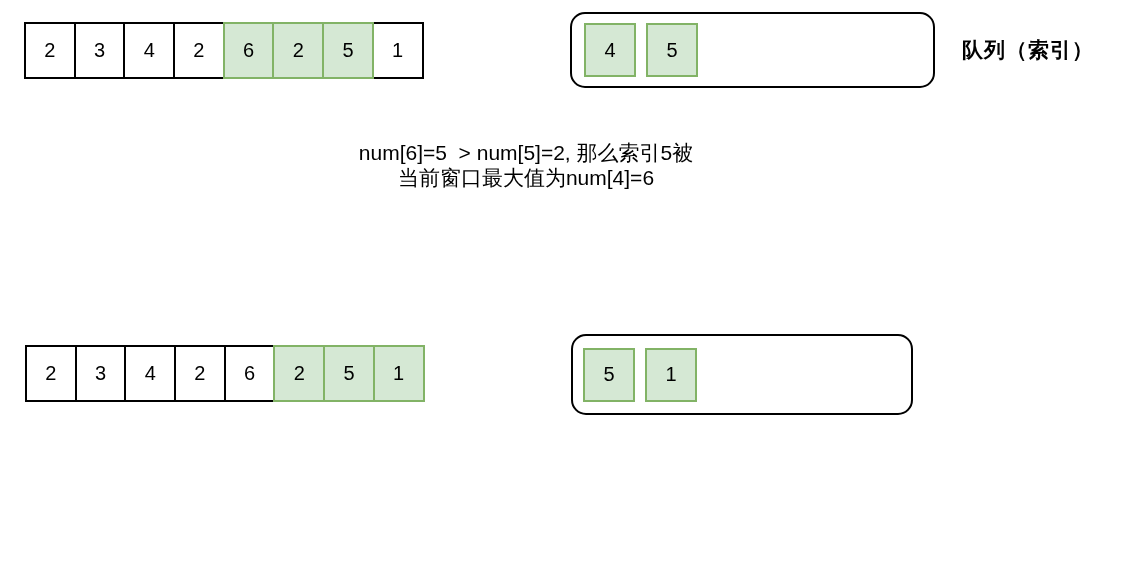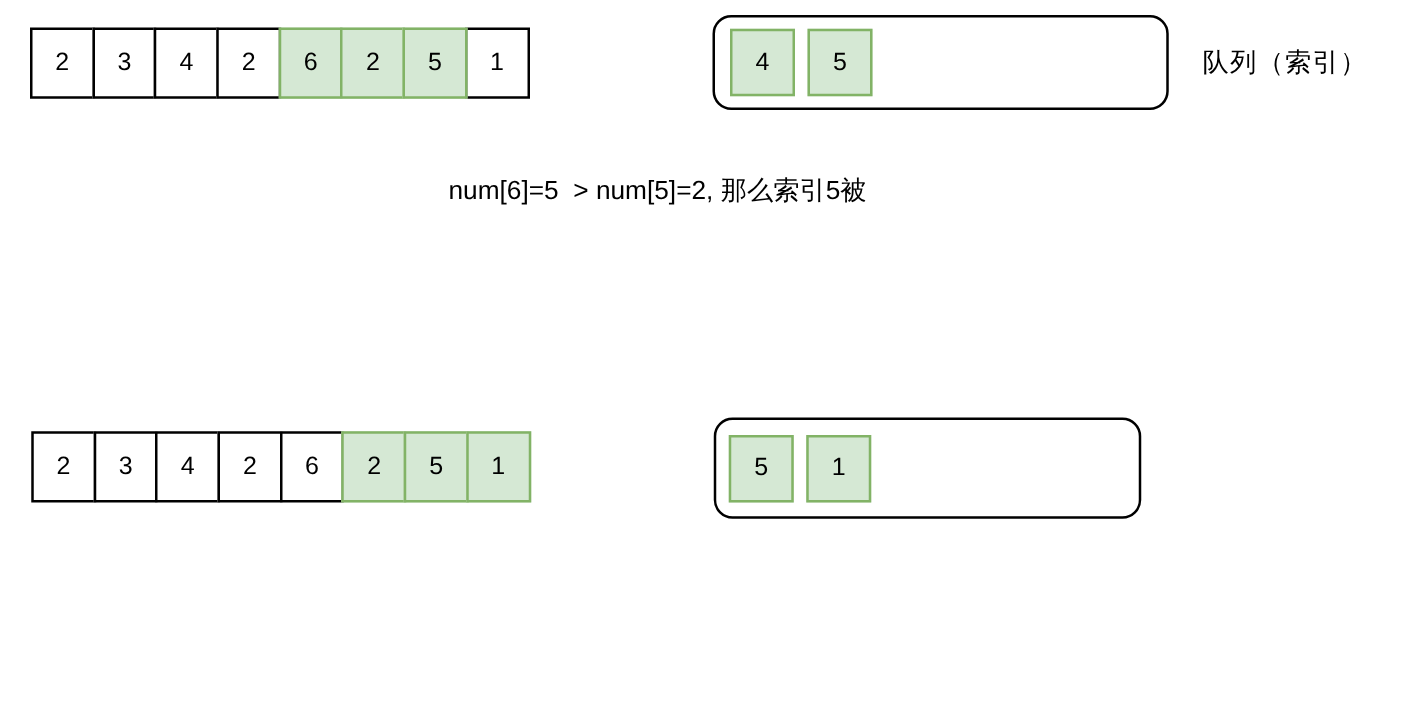--- a/index.html
+++ b/index.html
@@ -68,20 +68,21 @@
   
   .queue-label {
     position: absolute;
     left: 962px;
     top: 12px;
     height: 76px;
     display: flex;
     align-items: center;
     font-size: 21px;
     letter-spacing: 1px;
+    font-weight: bold;
   }
   
   .caption {
     position: absolute;
     text-align: center;
     font-size: 21px;
   }
   .caption div { white-space: pre-wrap; text-align: center; }
   .caption.c1 { left: 286px; top: 140px; width: 480px; line-height: 25px; }
   .caption.c2 { left: 250px; top: 457px; width: 500px; line-height: 27px; }
@@ -107,20 +108,21 @@
 
   <div class="queue-box q1">
     <div class="qcell">4</div>
     <div class="qcell">5</div>
   </div>
 
   <div class="queue-label">队列（索引）</div>
 
   <div class="caption c1">
     <div>num[6]=5  &gt; num[5]=2, 那么索引5被</div>
+    <div>当前窗口最大值为num[4]=6</div>
   </div>
 
   <div class="array a2">
     <div class="cell">2</div>
     <div class="cell">3</div>
     <div class="cell">4</div>
     <div class="cell">2</div>
     <div class="cell">6</div>
     <div class="cell green">2</div>
     <div class="cell green">5</div>

